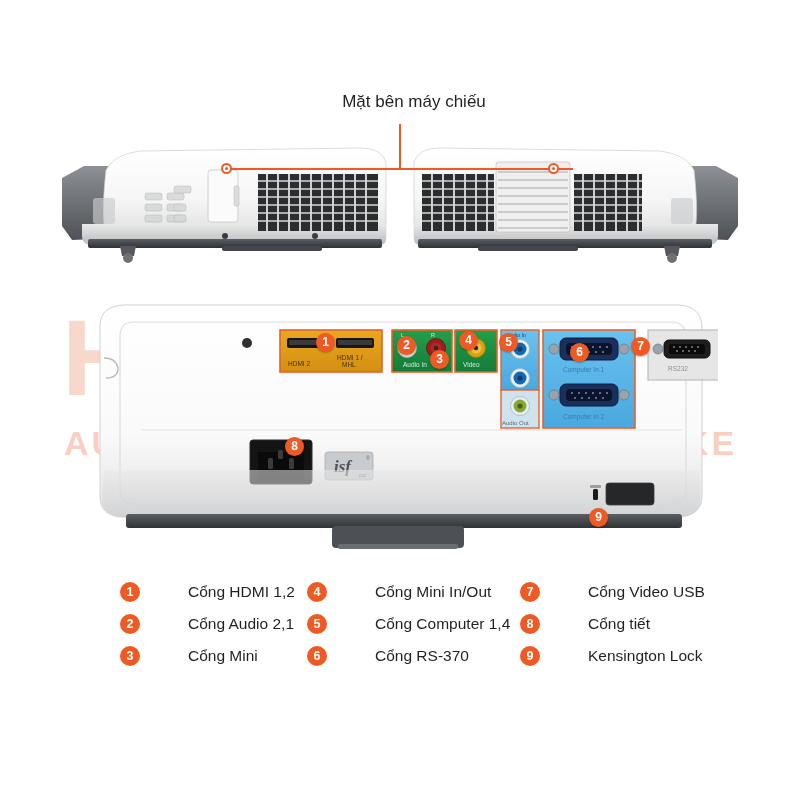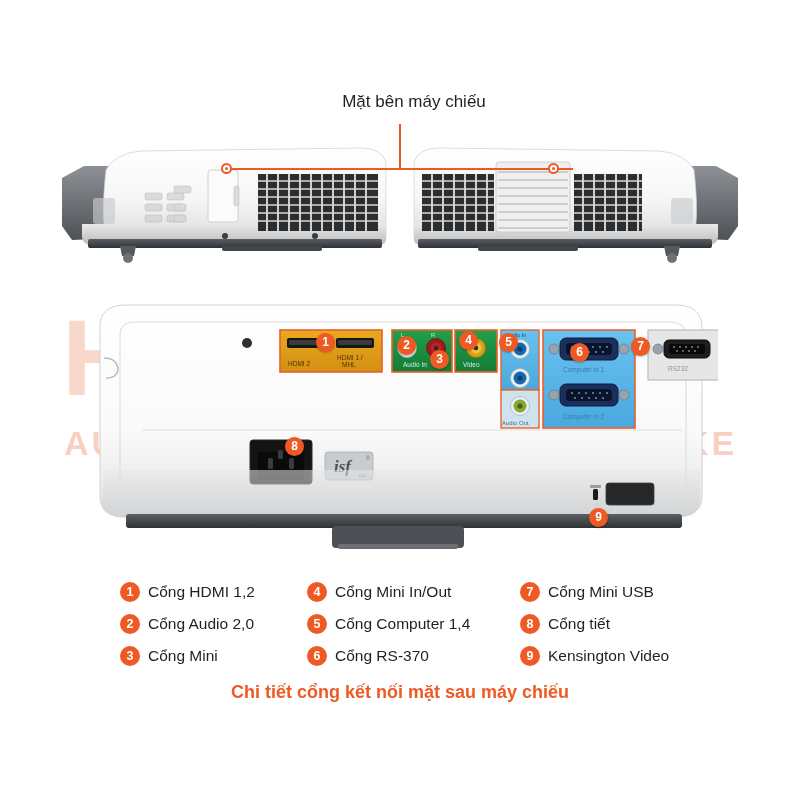--- a/index.html
+++ b/index.html
@@ -167,20 +167,21 @@
     font-size: 12.5px;
     font-weight: bold;
     line-height: 20px;
     text-align: center;
     margin-right: 8px;
   }
   .legend-text {
     font-size: 15.5px;
     color: #231f20;
     white-space: nowrap;
+    margin-left: 40px;
   }
 
   
   #caption {
     position: absolute;
     left: 0; top: 682px;
     width: 800px;
     text-align: center;
     font-size: 18px;
     font-weight: bold;
@@ -572,21 +573,21 @@
 
   <div id="legend">
 
     <div class="legend-col" id="legend-col-1">
       <div class="legend-row">
         <span class="legend-badge">1</span>
         <span class="legend-text">Cổng HDMI 1,2</span>
       </div>
       <div class="legend-row">
         <span class="legend-badge">2</span>
-        <span class="legend-text">Cổng Audio 2,0</span>
+        <span class="legend-text">Cổng Audio 2,1</span>
       </div>
       <div class="legend-row">
         <span class="legend-badge">3</span>
         <span class="legend-text">Cổng Mini</span>
       </div>
     </div>
 
     <div class="legend-col" id="legend-col-2">
       <div class="legend-row">
         <span class="legend-badge">4</span>
@@ -598,29 +599,28 @@
       </div>
       <div class="legend-row">
         <span class="legend-badge">6</span>
         <span class="legend-text">Cổng RS-370</span>
       </div>
     </div>
 
     <div class="legend-col" id="legend-col-3">
       <div class="legend-row">
         <span class="legend-badge">7</span>
-        <span class="legend-text">Cổng Mini USB</span>
+        <span class="legend-text">Cổng Video USB</span>
       </div>
       <div class="legend-row">
         <span class="legend-badge">8</span>
         <span class="legend-text">Cổng tiết</span>
       </div>
       <div class="legend-row">
         <span class="legend-badge">9</span>
-        <span class="legend-text">Kensington Video</span>
+        <span class="legend-text">Kensington Lock</span>
       </div>
     </div>
 
   </div>
 
-  <div id="caption">Chi tiết cổng kết nối mặt sau máy chiếu</div>
 
 </div>
 
 </body></html>

